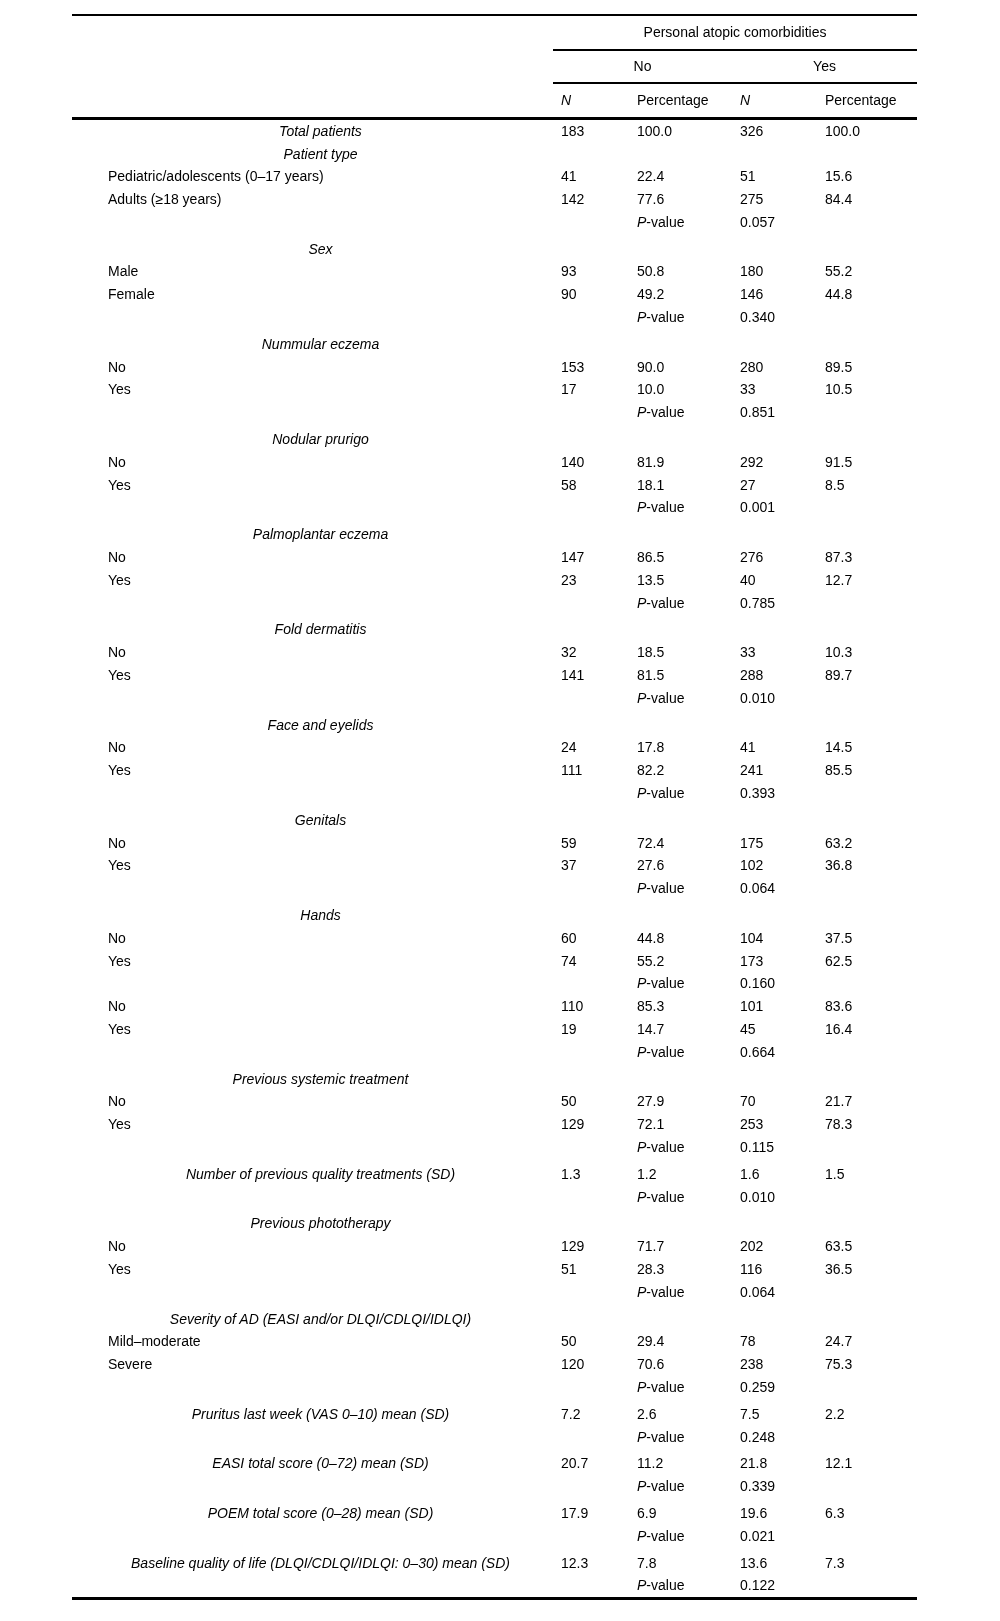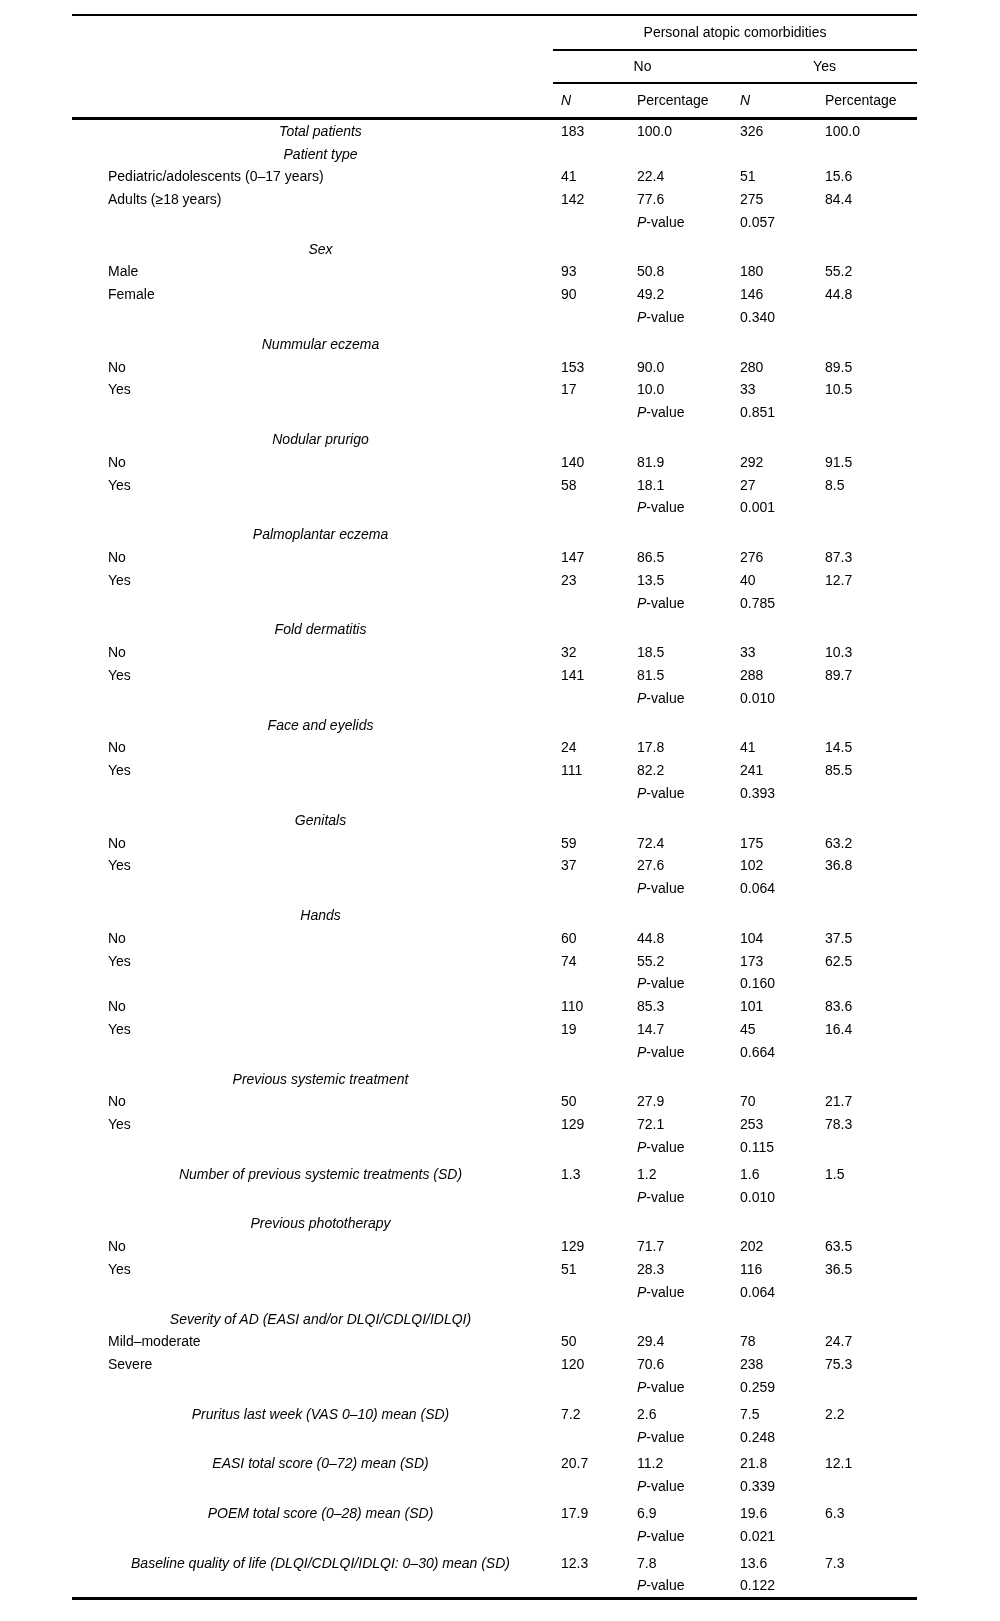--- a/index.html
+++ b/index.html
@@ -400,21 +400,21 @@
           <td class="cell">78.3</td>
         </tr>
         <tr class="pvalue">
           <td class="lab italic"></td>
           <td class="cell"></td>
           <td class="cell"><span class="italic">P</span><span>-value</span></td>
           <td class="cell">0.115</td>
           <td class="cell"></td>
         </tr>
         <tr class="stat gap">
-          <td class="lab italic">Number of previous systemic treatments (SD)</td>
+          <td class="lab italic">Number of previous quality treatments (SD)</td>
           <td class="cell">1.3</td>
           <td class="cell">1.2</td>
           <td class="cell">1.6</td>
           <td class="cell">1.5</td>
         </tr>
         <tr class="pvalue">
           <td class="lab italic"></td>
           <td class="cell"></td>
           <td class="cell"><span class="italic">P</span><span>-value</span></td>
           <td class="cell">0.010</td>

